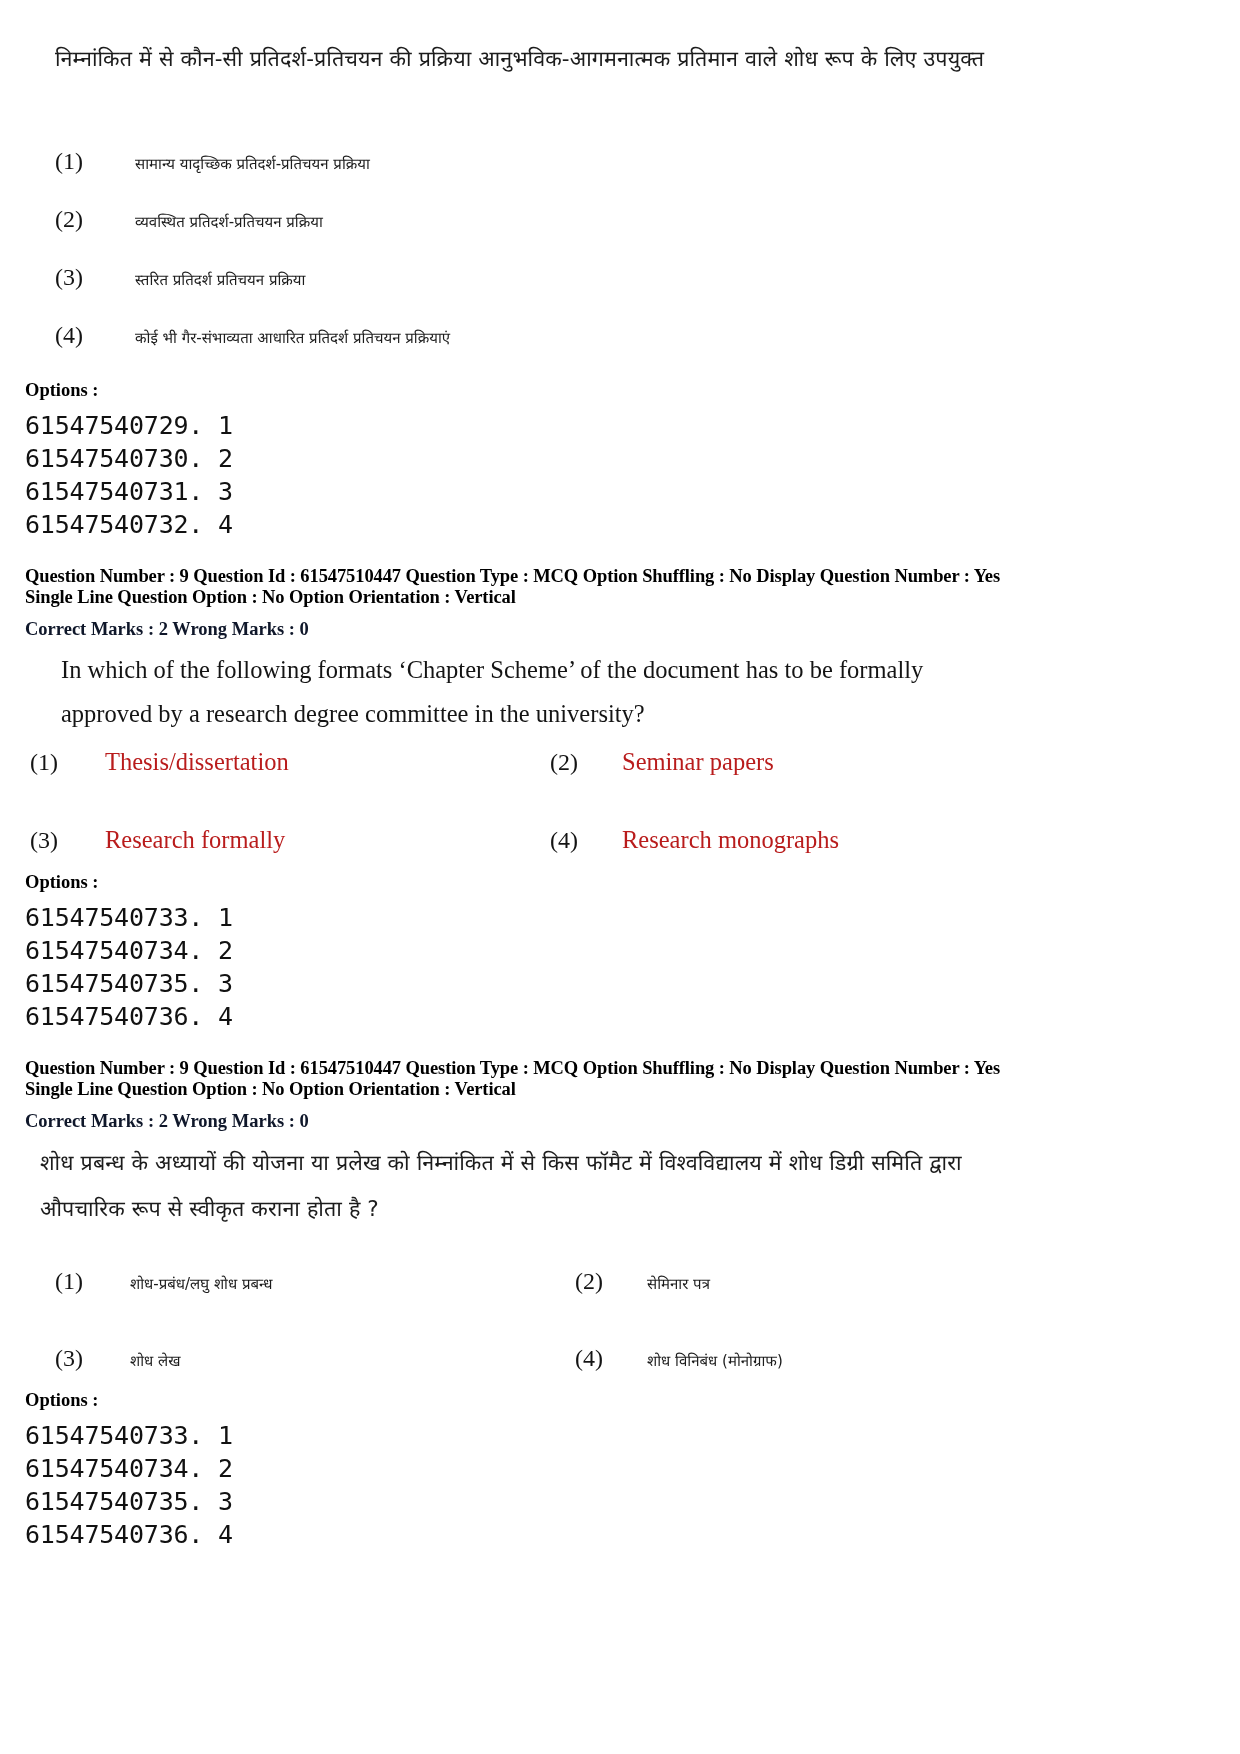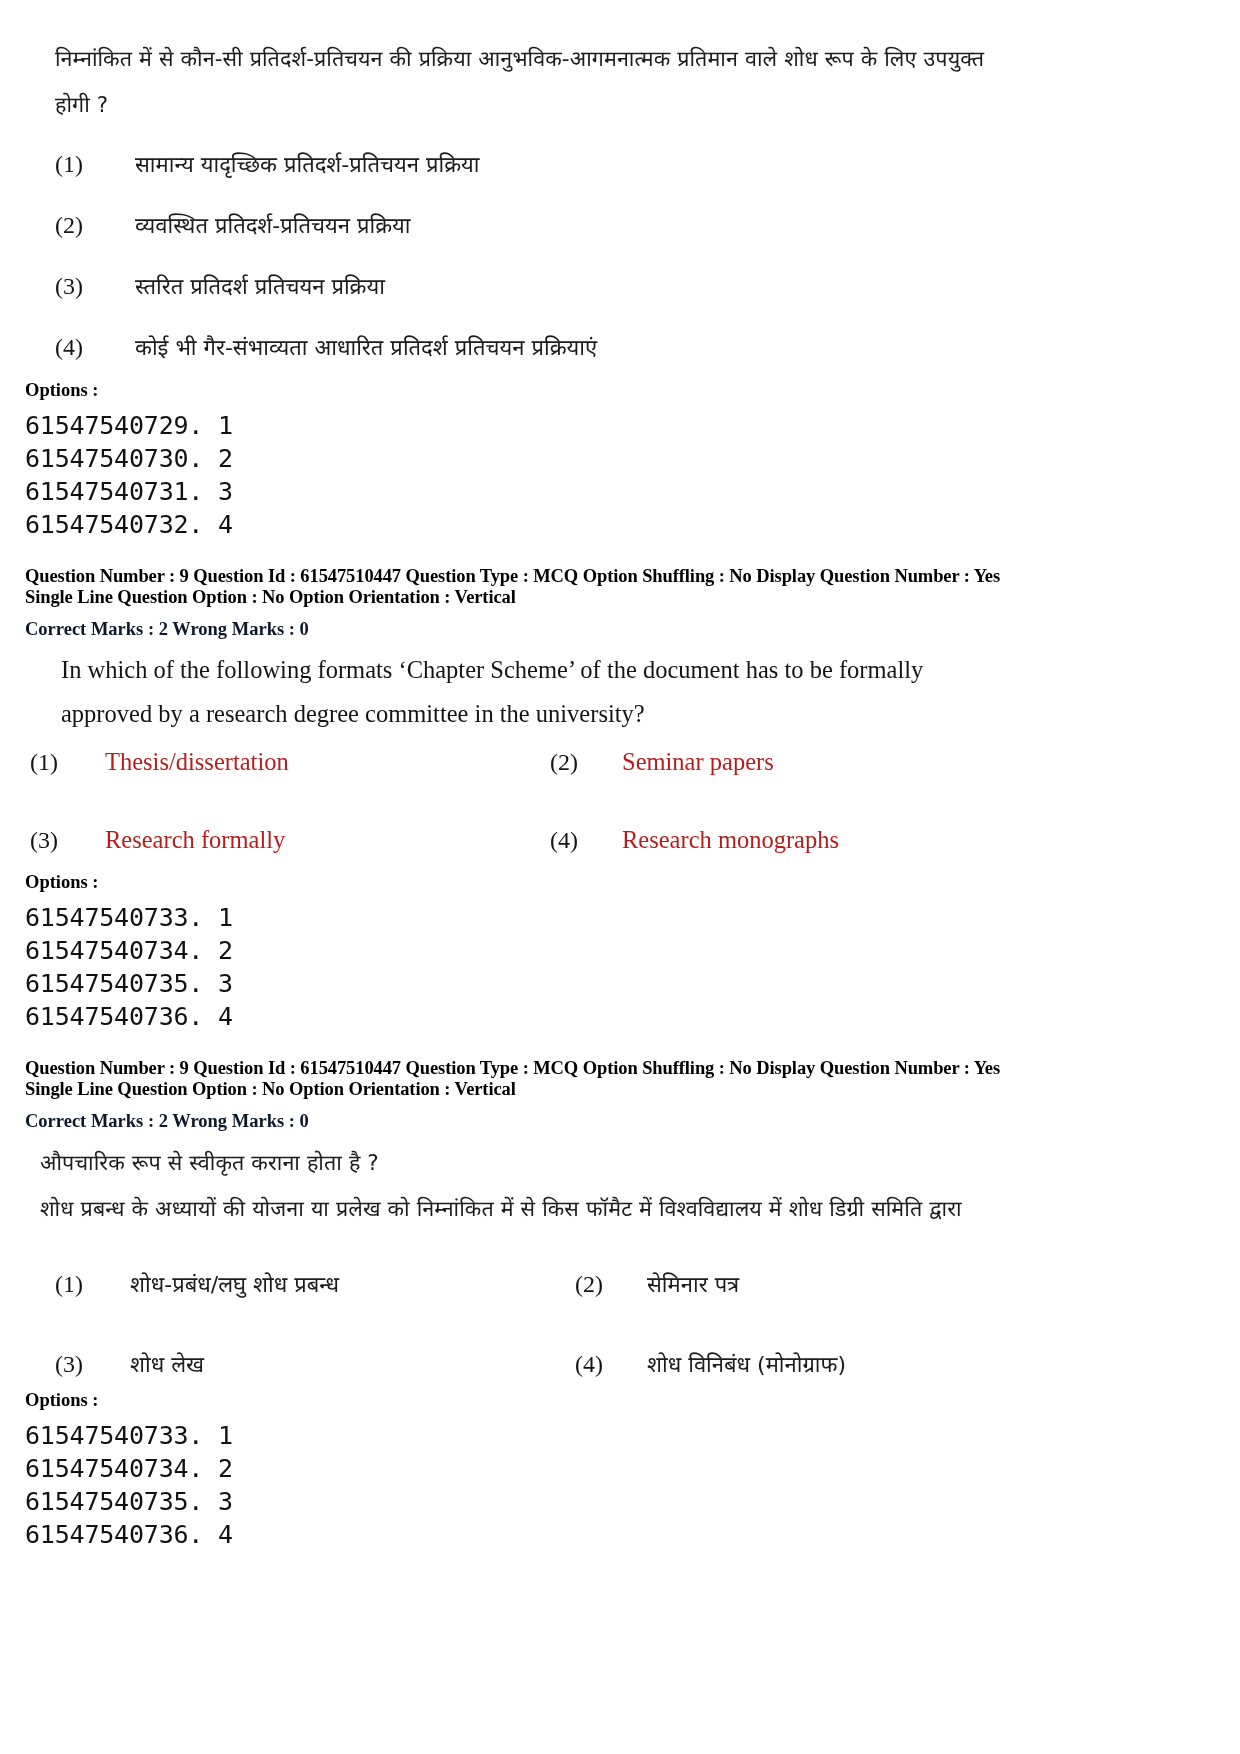--- a/index.html
+++ b/index.html
@@ -52,21 +52,21 @@
     font-size: 24px;
     color: #141414;
   }
   .opt-label {
     font-family: "Liberation Serif", "DejaVu Serif", serif;
     font-size: 24.5px;
     color: #b91c1c;
   }
   .opt-label.hindi {
     font-family: "DejaVu Sans", sans-serif;
-    font-size: 22px;
+    font-size: 15px;
     color: #1c1c1c;
     text-align: right;
   }
 
   
   .options-head {
     font-family: Liberation Serif, serif;
     font-weight: bold;
     font-size: 18.5px;
     color: #000;
@@ -121,21 +121,20 @@
   .opt-cell-right { flex: 0 0 480px; }
   .opt-spacer-row { height: 50px; }
 </style>
 </head>
 <body>
 
 <div class="page">
 
   <div id="q1-hindi-stem">
     <div class="qtext hindi">निम्नांकित में से कौन-सी प्रतिदर्श-प्रतिचयन की प्रक्रिया आनुभविक-आगमनात्मक प्रतिमान वाले शोध रूप के लिए उपयुक्त</div>
-    <div class="qtext hindi">होगी ?</div>
   </div>
 
   <div id="q1-hindi-options">
     <div class="opt-row" style="margin-bottom:31px;">
       <span class="opt-num" style="width:80px;">(1)</span>
       <span class="opt-label hindi">सामान्य यादृच्छिक प्रतिदर्श-प्रतिचयन प्रक्रिया</span>
     </div>
     <div class="opt-row" style="margin-bottom:31px;">
       <span class="opt-num" style="width:80px;">(2)</span>
       <span class="opt-label hindi">व्यवस्थित प्रतिदर्श-प्रतिचयन प्रक्रिया</span>
@@ -209,22 +208,22 @@
     <div class="option-id">61547540736. 4</div>
   </div>
 
   <div id="q2-meta">
     <div class="meta meta-line">Question Number : 9  Question Id : 61547510447  Question Type : MCQ  Option Shuffling : No  Display Question Number : Yes</div>
     <div class="meta meta-line">Single Line Question Option : No  Option Orientation : Vertical</div>
     <div class="meta-marks">Correct Marks : 2 Wrong Marks : 0</div>
   </div>
 
   <div id="q2-hindi-stem">
+    <div class="qtext hindi">शोध प्रबन्ध के अध्यायों की योजना या प्रलेख को निम्नांकित में से किस फॉमैट में विश्वविद्यालय में शोध डिग्री समिति द्वारा</div>
     <div class="qtext hindi">औपचारिक रूप से स्वीकृत कराना होता है ?</div>
-    <div class="qtext hindi">शोध प्रबन्ध के अध्यायों की योजना या प्रलेख को निम्नांकित में से किस फॉमैट में विश्वविद्यालय में शोध डिग्री समिति द्वारा</div>
   </div>
 
   <div id="q2-hindi-options">
     <div class="opt-grid">
       <div class="opt-cell-left">
         <div class="opt-row">
           <span class="opt-num" style="width:75px;">(1)</span>
           <span class="opt-label hindi">शोध-प्रबंध/लघु शोध प्रबन्ध</span>
         </div>
       </div>

